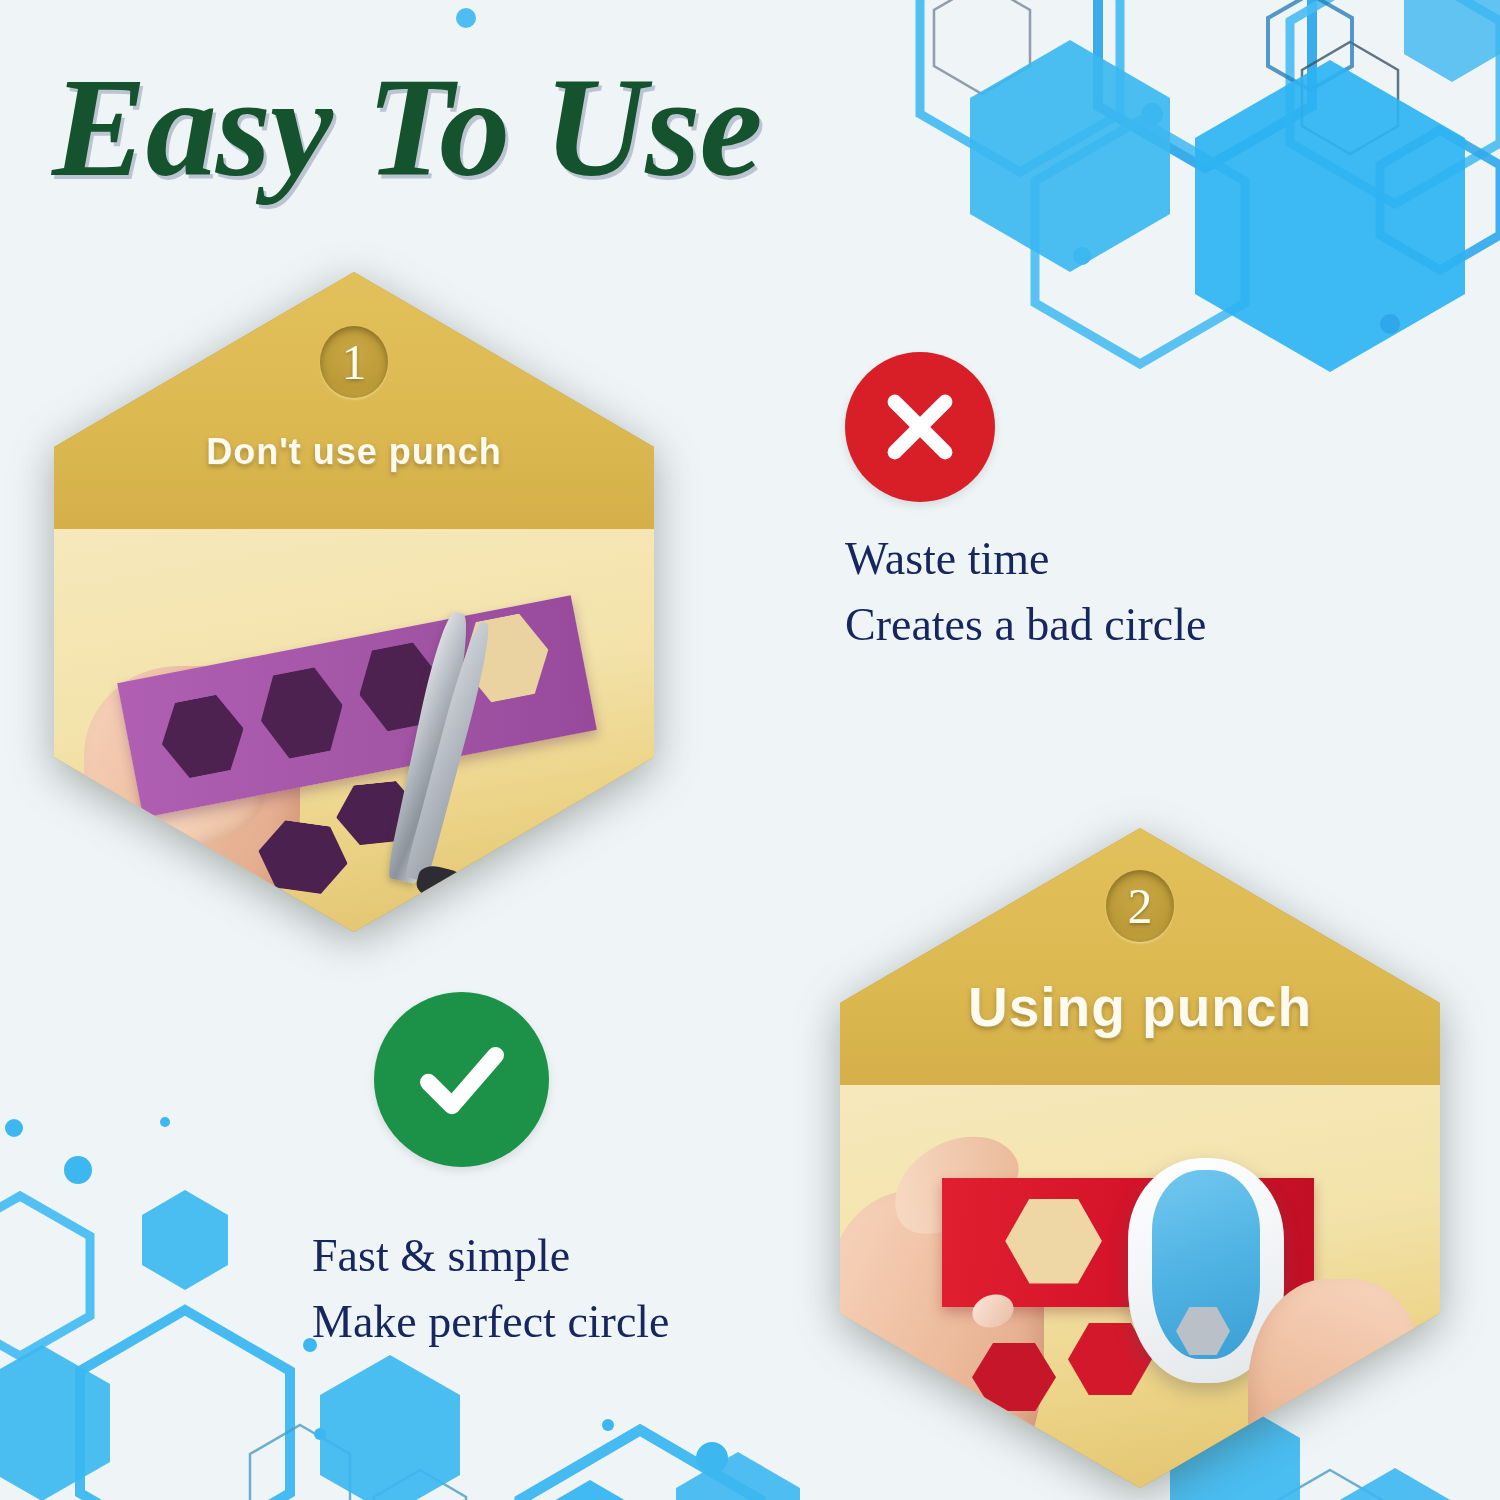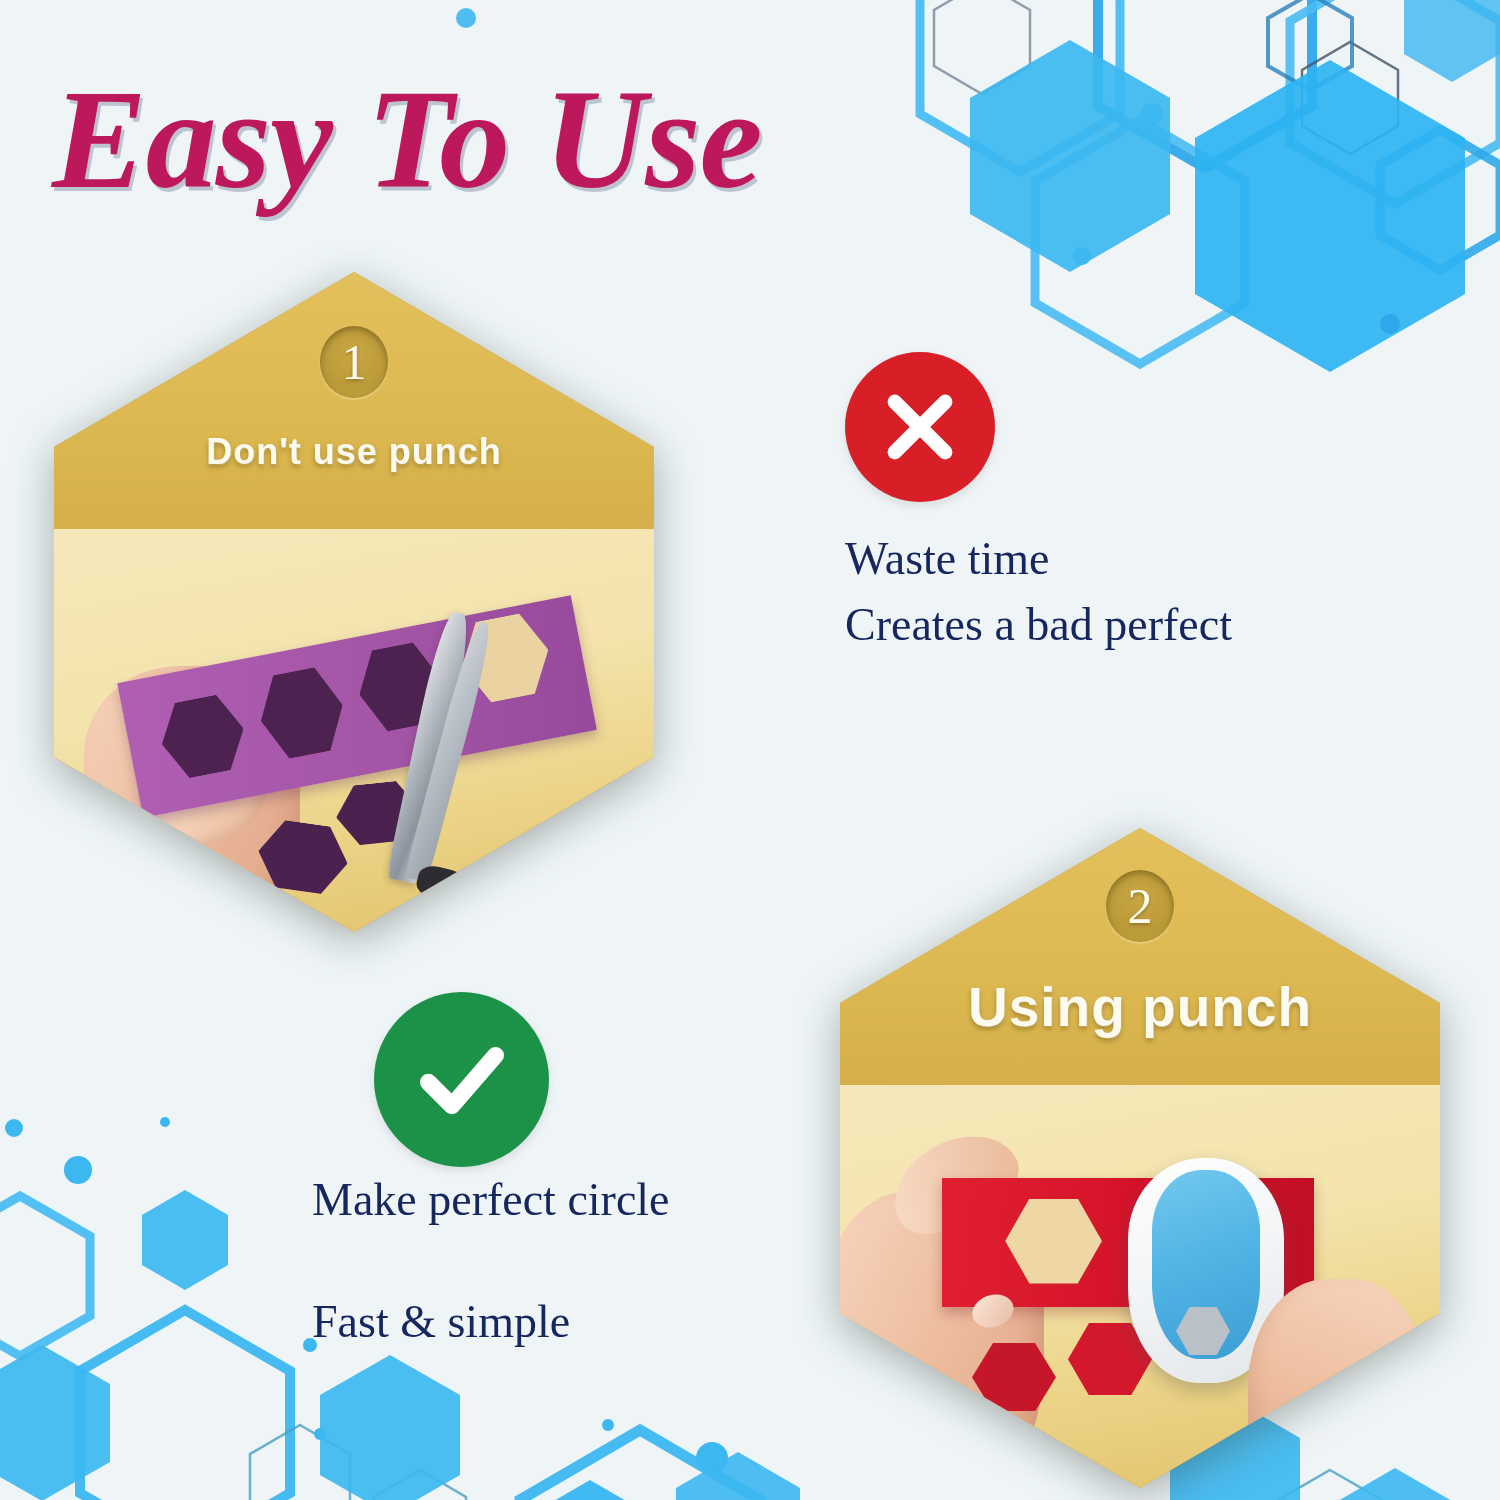--- a/index.html
+++ b/index.html
@@ -8,24 +8,24 @@
     background:#eff5f7;
     font-family:"Liberation Serif",serif;
   }
   .stage{position:absolute;inset:0;width:1500px;height:1500px;overflow:hidden;}
 
   
   .deco{position:absolute;inset:0;pointer-events:none;}
 
   
   .title{
-    position:absolute;left:52px;top:64px;width:900px;height:170px;
+    position:absolute;left:52px;top:52px;width:900px;height:170px;
     font-family:"Liberation Serif",serif;
     font-size:142px;line-height:150px;font-weight:700;font-style:italic;
-    color:#be185d;letter-spacing:-1px;
+    color:#14532d;letter-spacing:-1px;
     text-shadow:3px 4px 0 rgba(10,25,80,.22);
     white-space:nowrap;
   }
 
   
   .hexcard{position:absolute;}
   .hexcard .shadowwrap{
     position:absolute;inset:0;
     filter:drop-shadow(0 10px 22px rgba(60,70,60,.42));
   }
@@ -281,31 +281,31 @@
   </div>
 
   <div class="callout" style="left:845px;top:352px;">
     <div class="icon-circle" style="width:150px;height:150px;background:#d81f27;">
       <svg width="90" height="90" viewBox="0 0 100 100">
         <line x1="22" y1="22" x2="78" y2="78" stroke="#ffffff" stroke-width="16" stroke-linecap="round"></line>
         <line x1="78" y1="22" x2="22" y2="78" stroke="#ffffff" stroke-width="16" stroke-linecap="round"></line>
       </svg>
     </div>
     <div class="calltext" style="margin-top:24px;">Waste time</div>
-    <div class="calltext">Creates a bad perfect</div>
+    <div class="calltext">Creates a bad circle</div>
   </div>
 
   <div class="callout" style="left:312px;top:992px;">
     <div class="icon-circle" style="width:175px;height:175px;background:#1b9247;margin-left:62px;">
       <svg width="112" height="112" viewBox="0 0 100 100">
         <polyline points="20,52 41,73 80,28" fill="none" stroke="#ffffff" stroke-width="15" stroke-linecap="round" stroke-linejoin="round"></polyline>
       </svg>
     </div>
+    <div class="calltext" style="margin-top:56px;">Fast &amp; simple</div>
     <div class="calltext">Make perfect circle</div>
-    <div class="calltext" style="margin-top:56px;">Fast &amp; simple</div>
   </div>
 
   <div class="hexcard card2" style="left:840px;top:828px;width:600px;height:660px;">
     <div class="shadowwrap">
       <div class="hexclip">
 
         <div class="hexhead">
           <div class="badge">2</div>
           <div class="hextitle" style="font-size:55px;">Using punch</div>
         </div>

